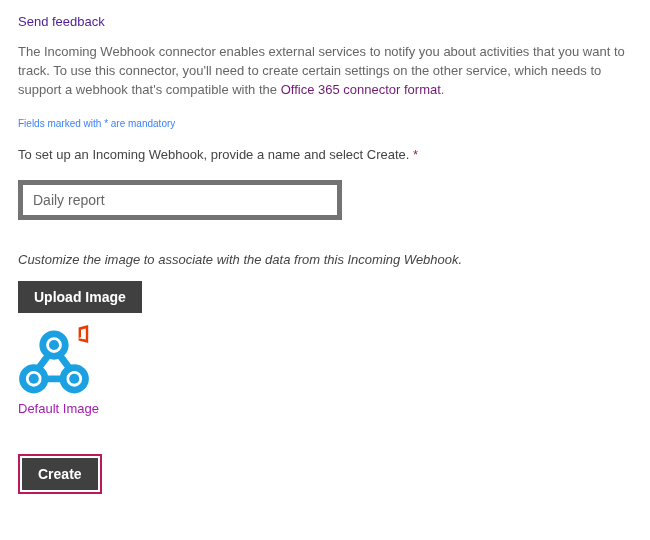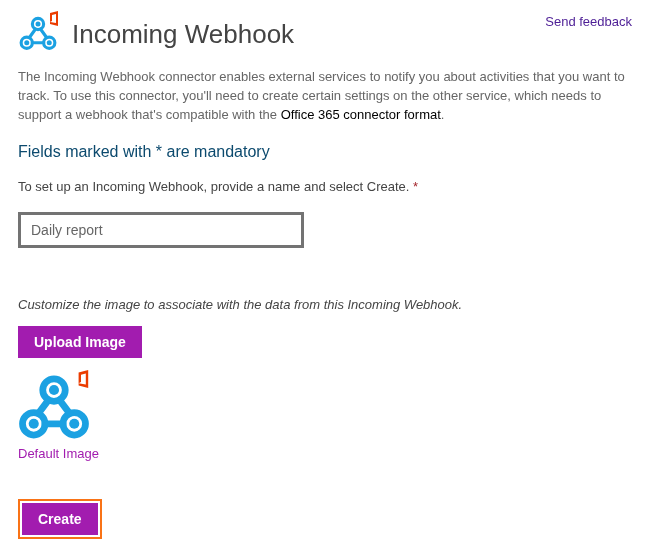--- a/index.html
+++ b/index.html
@@ -48,54 +48,54 @@
       font-size: 13px;
       cursor: pointer;
     }
     .description {
       color: #666;
       font-size: 13px;
       line-height: 1.45;
       margin-bottom: 18px;
     }
     .description a {
-      color: #000000;
+      color: #701a75;
       text-decoration: none;
       cursor: pointer;
     }
     .mandatory-note {
-      color: #0c4a6e;
-      font-size: 16px;
+      color: #3b82f6;
+      font-size: 10px;
       margin-bottom: 18px;
     }
     .setup-label {
       color: #444;
       font-size: 13px;
       margin-bottom: 18px;
     }
     .setup-label .asterisk {
       color: #a4262c;
     }
     .name-input {
-      width: 286px;
+      width: 324px;
       padding: 7px 10px;
-      border: 3px solid #737373;
+      border: 5px solid #737373;
       font-family: inherit;
       font-size: 14px;
       color: #666;
-      margin-bottom: 49px;
+      margin-bottom: 32px;
     }
     .customize-label {
       color: #444;
       font-size: 13px;
       margin-bottom: 14px;
       font-style: italic;
     }
     .btn {
-      background: #a21caf;
+      background: #404040;
       color: #fff;
       border: none;
       padding: 8px 16px;
       font-family: inherit;
       font-size: 14px;
       font-weight: 600;
       cursor: pointer;
     }
     .upload-btn {
       margin-bottom: 14px;
@@ -118,55 +118,34 @@
       color: #a21caf;
       font-size: 13px;
     }
     .footer-row {
       display: flex;
       gap: 18px;
       align-items: center;
       margin-top: 38px;
     }
     .create-wrap {
-      border: 2px solid #f97316;
+      border: 2px solid #be185d;
       padding: 2px;
     }
     .webhook-svg {
       width: 100%;
       height: 100%;
     }
   </style>
 </head>
 <body>
 
 
 
 <div class="header-row">
-  <div class="title-group">
-    <div class="title-icon">
-      <svg class="webhook-svg" viewBox="0 0 64 64">
-        <g fill="none" stroke="#1ba1e2" stroke-width="5" stroke-linecap="round">
-          <circle cx="32" cy="16" r="9" fill="#fff"></circle>
-          <circle cx="14" cy="46" r="9" fill="#fff"></circle>
-          <circle cx="50" cy="46" r="9" fill="#fff"></circle>
-          <path d="M 28 24 L 18 38"></path>
-          <path d="M 36 24 L 46 38"></path>
-          <path d="M 23 46 L 41 46"></path>
-        </g>
-        <circle cx="32" cy="16" r="4" fill="#1ba1e2"></circle>
-        <circle cx="14" cy="46" r="4" fill="#1ba1e2"></circle>
-        <circle cx="50" cy="46" r="4" fill="#1ba1e2"></circle>
-      </svg>
-      <svg class="office-badge" width="13" height="15" viewBox="0 0 13 15">
-        <path d="M 2 2 L 10 0 L 10 15 L 2 13 L 2 11 L 8 12 L 8 3 L 4 4 L 4 10 L 2 11 Z" fill="#eb3c00"></path>
-      </svg>
-    </div>
-    <h1 class="page-title">Incoming Webhook</h1>
-  </div>
   <span class="feedback-link">Send feedback</span>
 </div>
 
 <p class="description">
   <span>The Incoming Webhook connector enables external services to notify you about activities that you want to track. To use this connector, you'll need to create certain settings on the other service, which needs to support a webhook that's compatible with the </span><a>Office 365 connector format</a><span>.</span>
 </p>
 
 <p class="mandatory-note">Fields marked with * are mandatory</p>
 
 <p class="setup-label">

